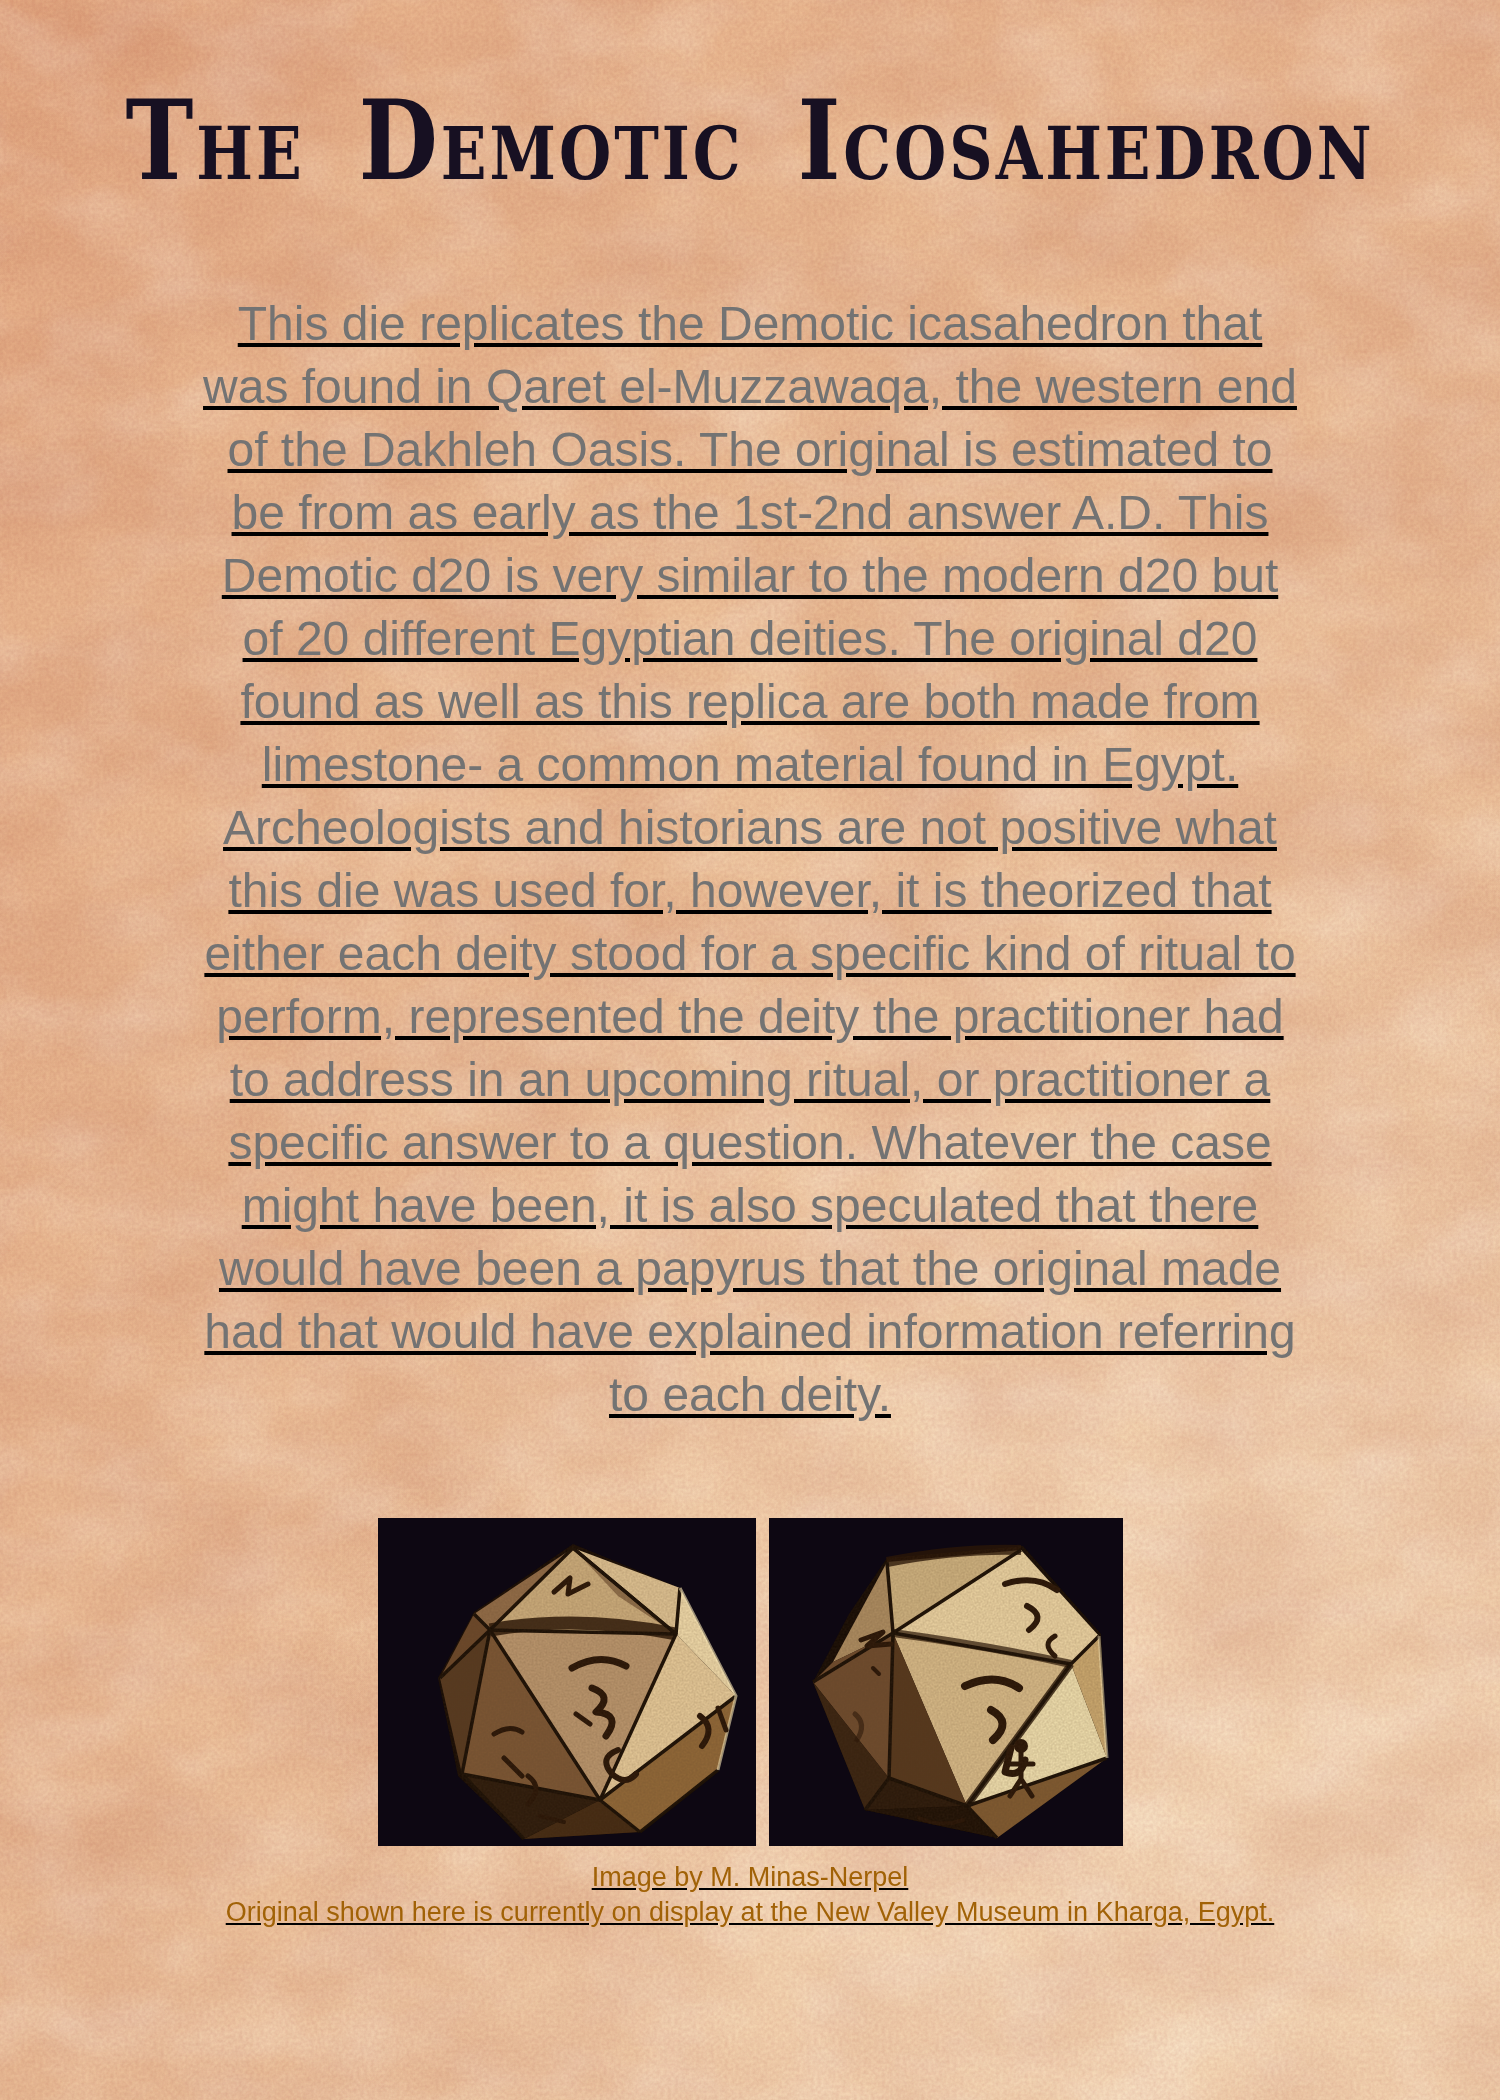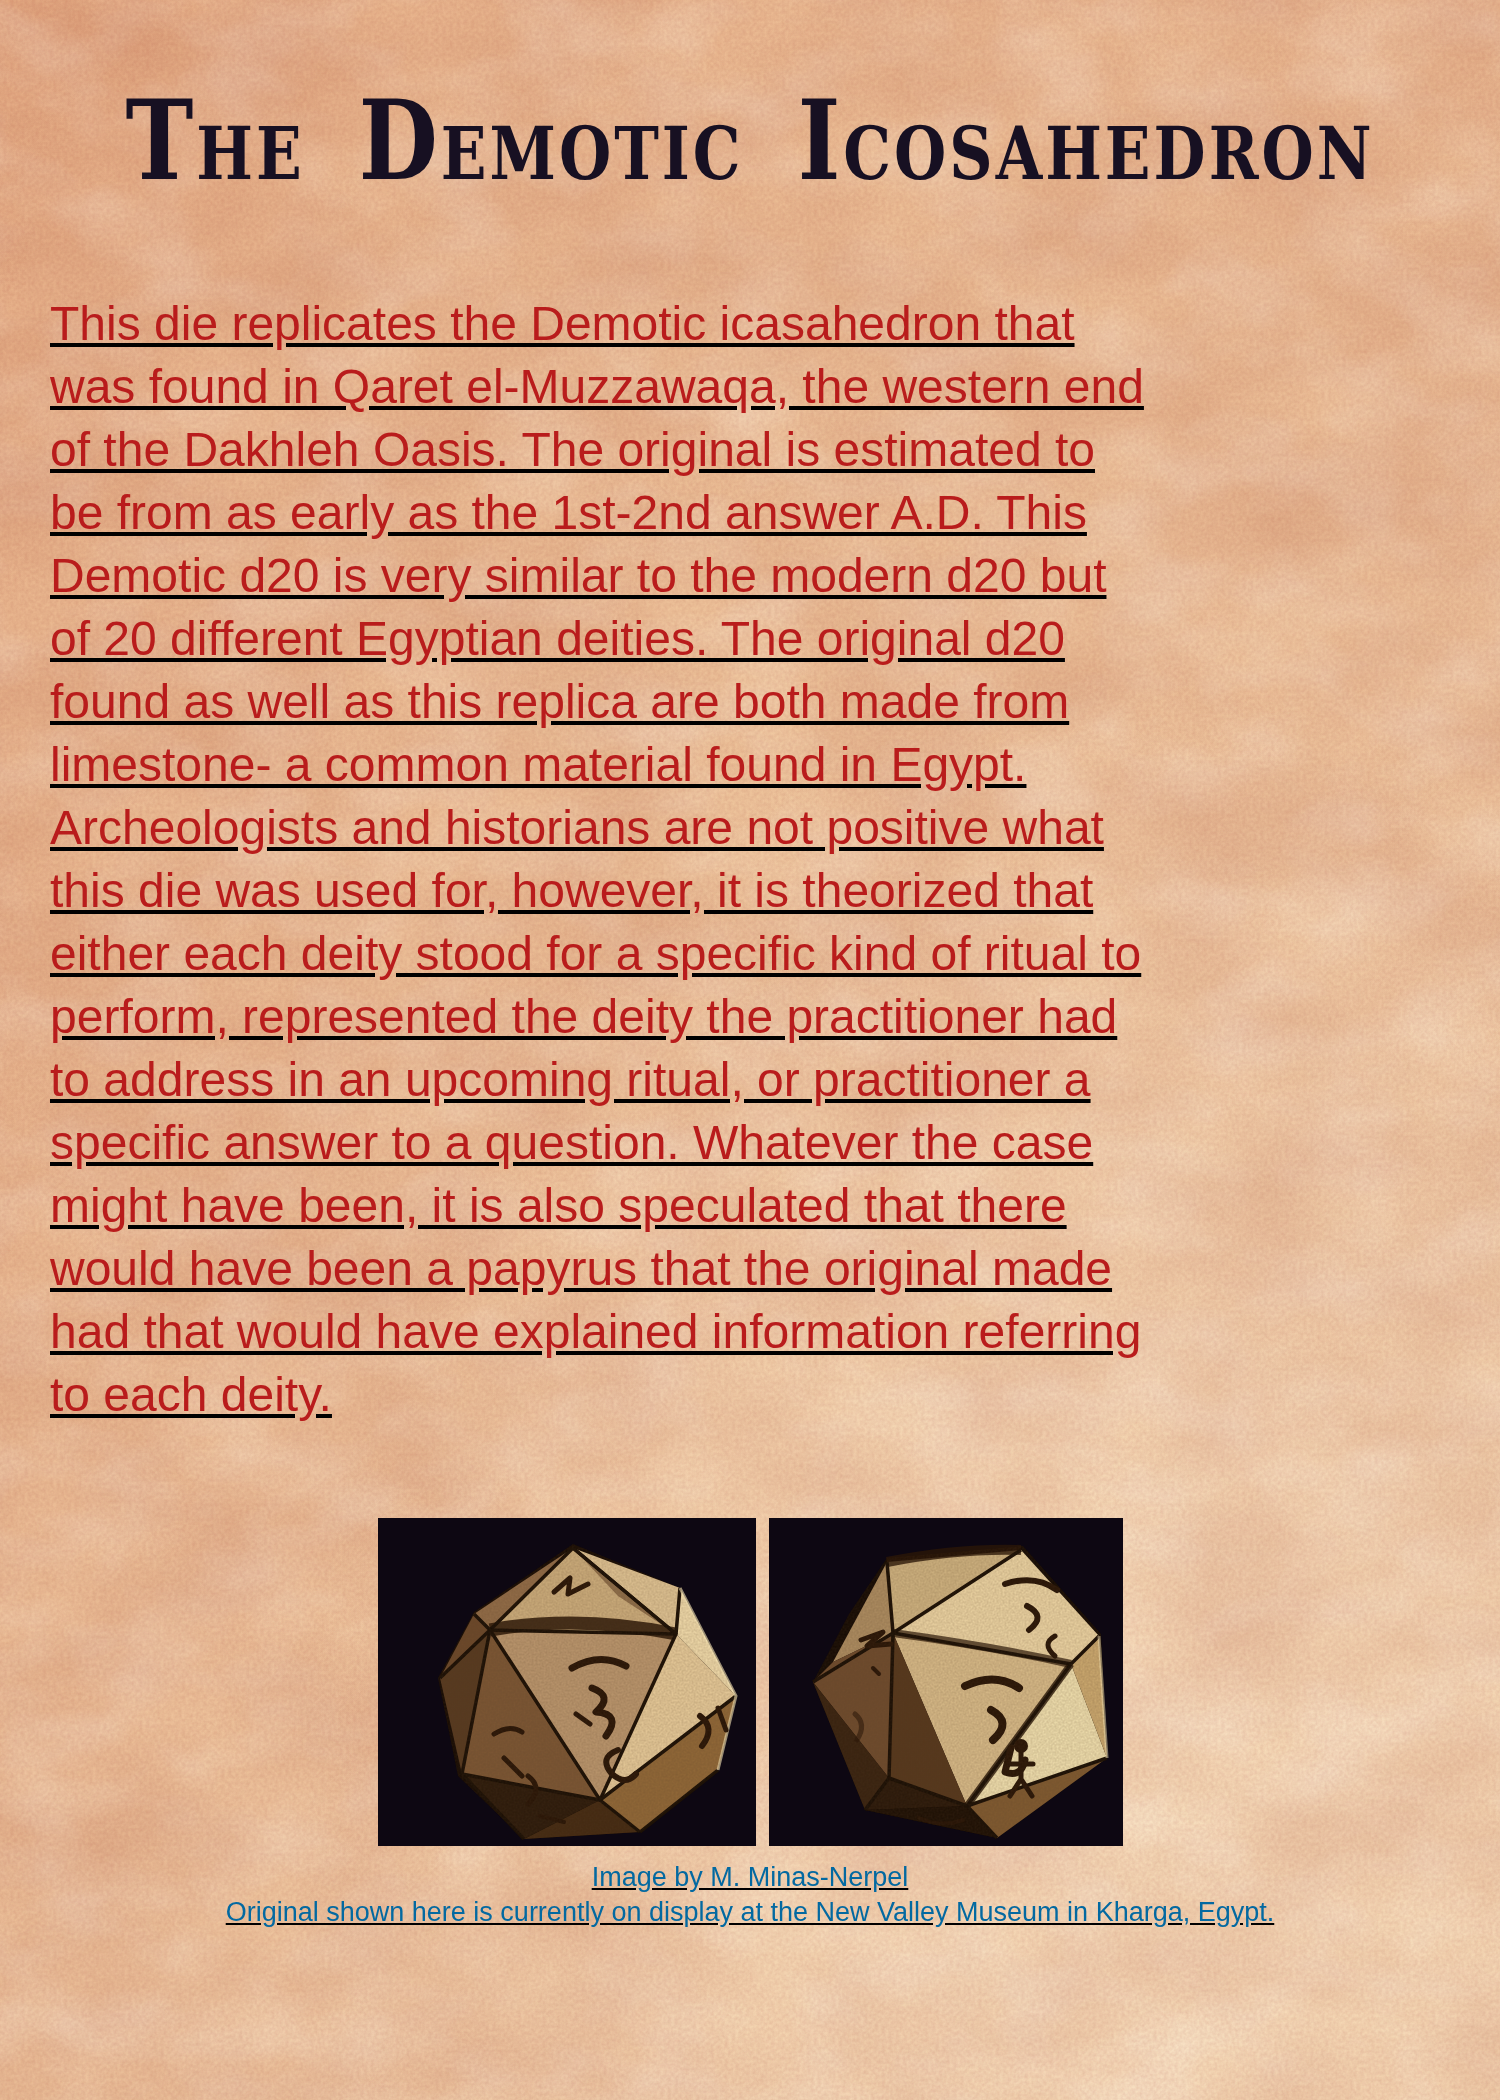--- a/index.html
+++ b/index.html
@@ -27,42 +27,43 @@
     color: #171022;
     text-transform: uppercase;
     transform: scaleY(1.22);
     transform-origin: 50% 60%;
   }
   .title .t-word { display: inline-block; margin: 0 27px; }
   .title .t-word::first-letter { font-size: 1.52em; line-height: 0.8; }
   .body-lines {
     width: 1400px;
     margin: 112px auto 16px;
+    text-align: center;
     font-size: 48px;
     line-height: 63px;
-    color: #b91c1c;
+    color: #737373;
     letter-spacing: 0px;
   }
   .photo-row {
     margin: 92px 0 0 0; padding: 0;
     display: flex; justify-content: center; align-items: flex-start;
     gap: 13px;
   }
   .photo {
     background: #0d0712;
   }
   .photo-left  { width: 378px; height: 328px; }
   .photo-right { width: 354px; height: 328px; }
   .photo svg { display: block; width: 100%; height: 100%; }
   .caption {
     margin-top: 14px;
     text-align: center;
     font-size: 27px;
     line-height: 35px;
-    color: #0369a1;
+    color: #a16207;
   }
 </style>
 </head>
 <body>
 
 <svg class="bg-texture" width="1500" height="2100" viewBox="0 0 1500 2100" preserveAspectRatio="none" aria-hidden="true">
   <defs>
     <linearGradient id="baseGrad" x1="0" y1="0" x2="0.6" y2="1">
       <stop offset="0" stop-color="#e6ae86"></stop>
       <stop offset="0.45" stop-color="#eaba92"></stop>

